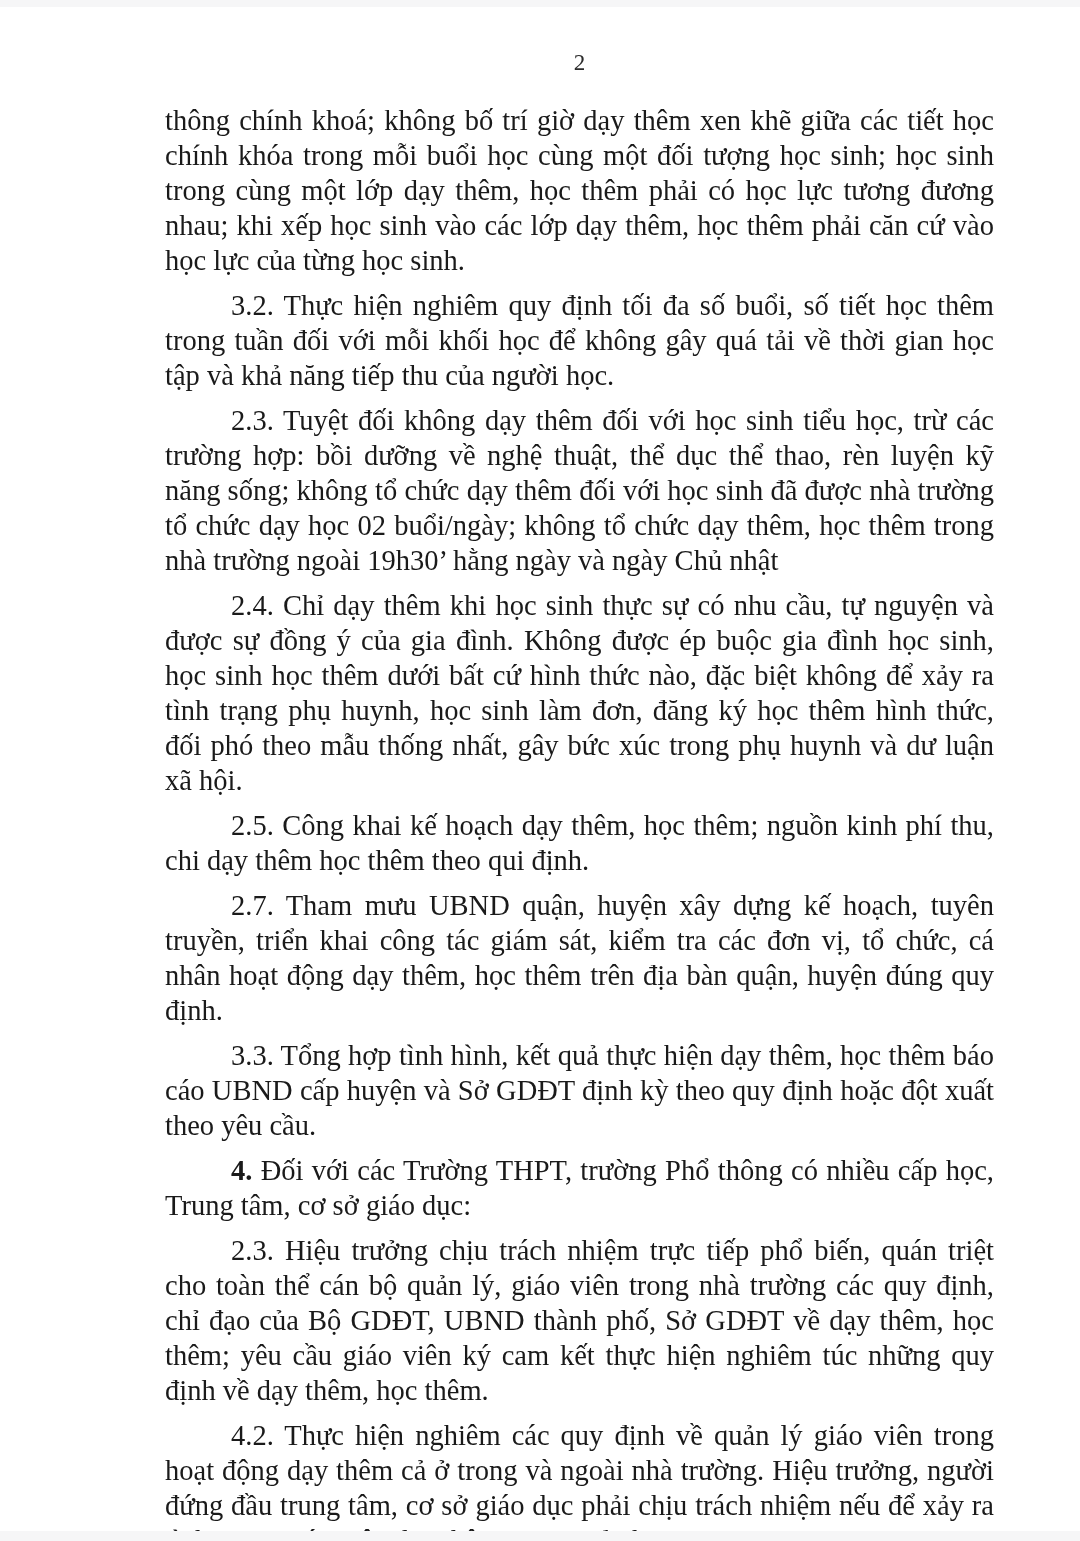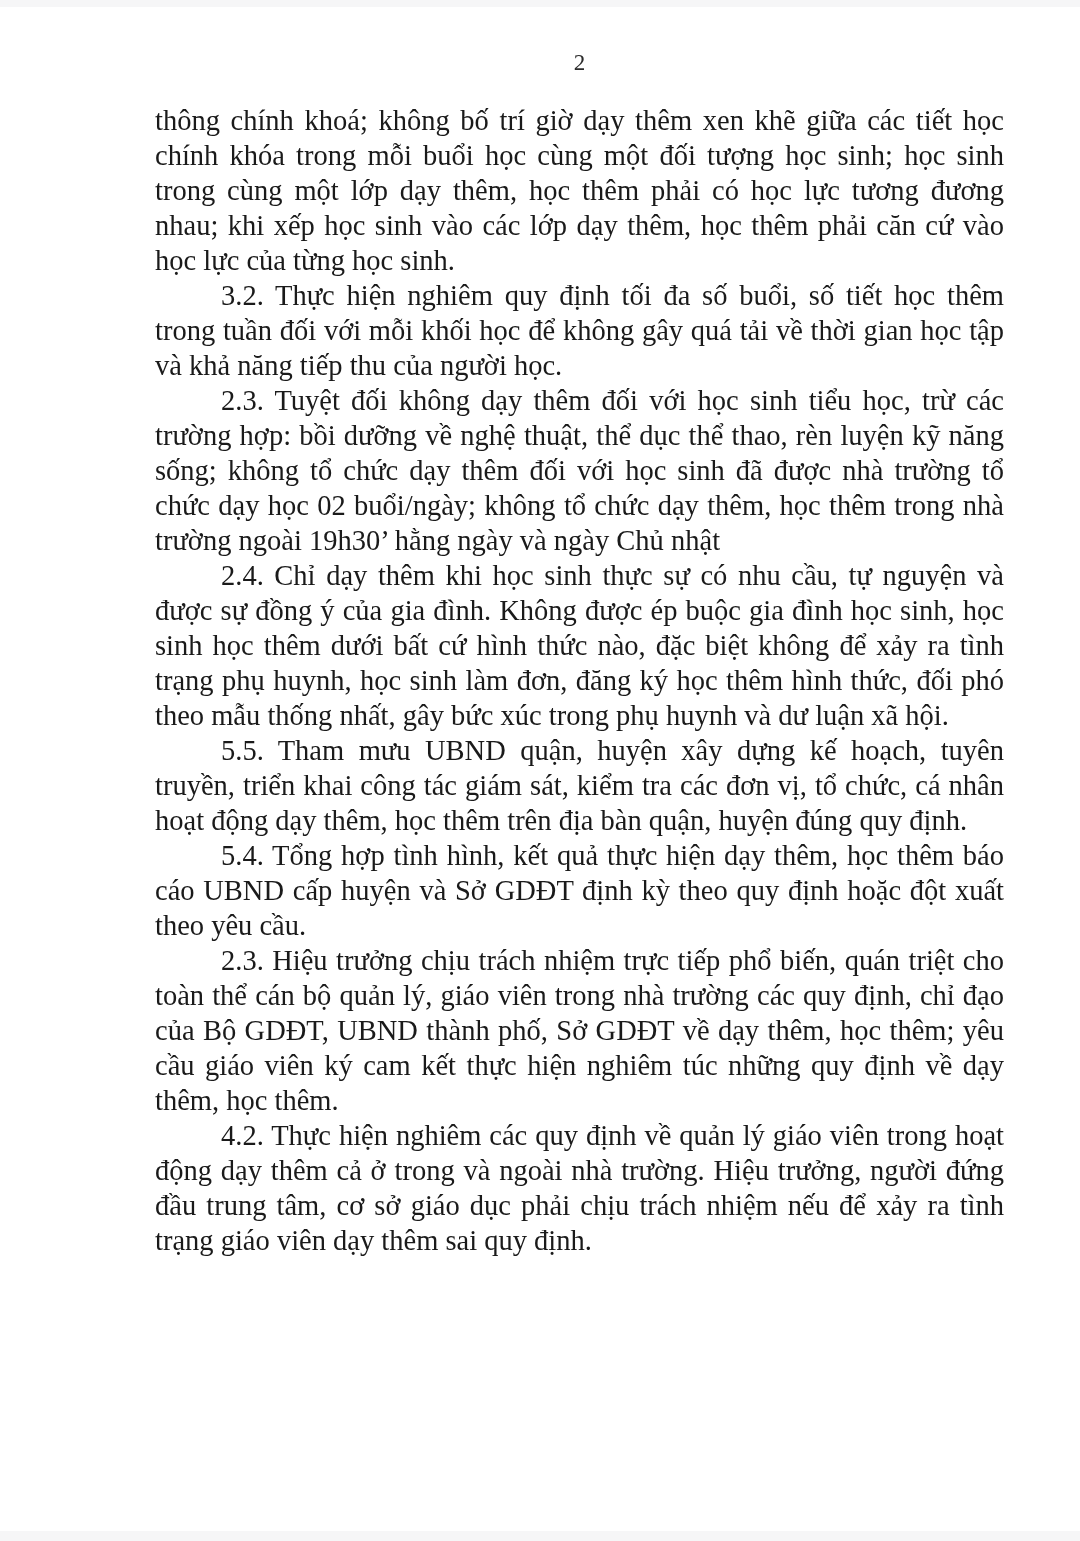--- a/index.html
+++ b/index.html
@@ -40,21 +40,21 @@
 
   .content {
     margin-top: 26px;
     margin-left: 155px;
     margin-right: 76px;
     font-size: 28.5px;
     line-height: 35px;
     text-align: justify;
   }
   .para {
-    margin: 0;
+    margin: 10px;
     text-indent: 66px;
   }
   .para.noindent {
     text-indent: 0;
   }
   .lead {
     font-weight: bold;
   }
 </style>
 </head>
@@ -68,27 +68,29 @@
   <div class="content">
 
     <p class="para noindent"><span class="lead"></span><span>thông chính khoá; không bố trí giờ dạy thêm xen khẽ giữa các tiết học chính khóa trong mỗi buổi học cùng một đối tượng học sinh; học sinh trong cùng một lớp dạy thêm, học thêm phải có học lực tương đương nhau; khi xếp học sinh vào các lớp dạy thêm, học thêm phải căn cứ vào học lực của từng học sinh.</span></p>
 
     <p class="para"><span class="lead"></span><span>3.2. Thực hiện nghiêm quy định tối đa số buổi, số tiết học thêm trong tuần đối với mỗi khối học để không gây quá tải về thời gian học tập và khả năng tiếp thu của người học.</span></p>
 
     <p class="para"><span class="lead"></span><span>2.3. Tuyệt đối không dạy thêm đối với học sinh tiểu học, trừ các trường hợp: bồi dưỡng về nghệ thuật, thể dục thể thao, rèn luyện kỹ năng sống; không tổ chức dạy thêm đối với học sinh đã được nhà trường tổ chức dạy học 02 buổi/ngày; không tổ chức dạy thêm, học thêm trong nhà trường ngoài 19h30’ hằng ngày và ngày Chủ nhật</span></p>
 
     <p class="para"><span class="lead"></span><span>2.4. Chỉ dạy thêm khi học sinh thực sự có nhu cầu, tự nguyện và được sự đồng ý của gia đình. Không được ép buộc gia đình học sinh, học sinh học thêm dưới bất cứ hình thức nào, đặc biệt không để xảy ra tình trạng phụ huynh, học sinh làm đơn, đăng ký học thêm hình thức, đối phó theo mẫu thống nhất, gây bức xúc trong phụ huynh và dư luận xã hội.</span></p>
 
+    <p class="para"><span class="lead"></span><span>2.5. Công khai kế hoạch dạy thêm, học thêm; nguồn kinh phí thu, chi dạy thêm học thêm theo qui định.</span></p>
 
 
 
-    <p class="para"><span class="lead"></span><span>5.5. Tham mưu UBND quận, huyện xây dựng kế hoạch, tuyên truyền, triển khai công tác giám sát, kiểm tra các đơn vị, tổ chức, cá nhân hoạt động dạy thêm, học thêm trên địa bàn quận, huyện đúng quy định.</span></p>
+    <p class="para"><span class="lead"></span><span>2.7. Tham mưu UBND quận, huyện xây dựng kế hoạch, tuyên truyền, triển khai công tác giám sát, kiểm tra các đơn vị, tổ chức, cá nhân hoạt động dạy thêm, học thêm trên địa bàn quận, huyện đúng quy định.</span></p>
 
-    <p class="para"><span class="lead"></span><span>5.4. Tổng hợp tình hình, kết quả thực hiện dạy thêm, học thêm báo cáo UBND cấp huyện và Sở GDĐT định kỳ theo quy định hoặc đột xuất theo yêu cầu.</span></p>
+    <p class="para"><span class="lead"></span><span>3.3. Tổng hợp tình hình, kết quả thực hiện dạy thêm, học thêm báo cáo UBND cấp huyện và Sở GDĐT định kỳ theo quy định hoặc đột xuất theo yêu cầu.</span></p>
 
+    <p class="para"><span class="lead">4.</span><span> Đối với các Trường THPT, trường Phổ thông có nhiều cấp học, Trung tâm, cơ sở giáo dục:</span></p>
 
     <p class="para"><span class="lead"></span><span>2.3. Hiệu trưởng chịu trách nhiệm trực tiếp phổ biến, quán triệt cho toàn thể cán bộ quản lý, giáo viên trong nhà trường các quy định, chỉ đạo của Bộ GDĐT, UBND thành phố, Sở GDĐT về dạy thêm, học thêm; yêu cầu giáo viên ký cam kết thực hiện nghiêm túc những quy định về dạy thêm, học thêm.</span></p>
 
     <p class="para"><span class="lead"></span><span>4.2. Thực hiện nghiêm các quy định về quản lý giáo viên trong hoạt động dạy thêm cả ở trong và ngoài nhà trường. Hiệu trưởng, người đứng đầu trung tâm, cơ sở giáo dục phải chịu trách nhiệm nếu để xảy ra tình trạng giáo viên dạy thêm sai quy định.</span></p>
 
   </div>
 
   <div class="edge edge-bottom"></div>
 </div>
 

